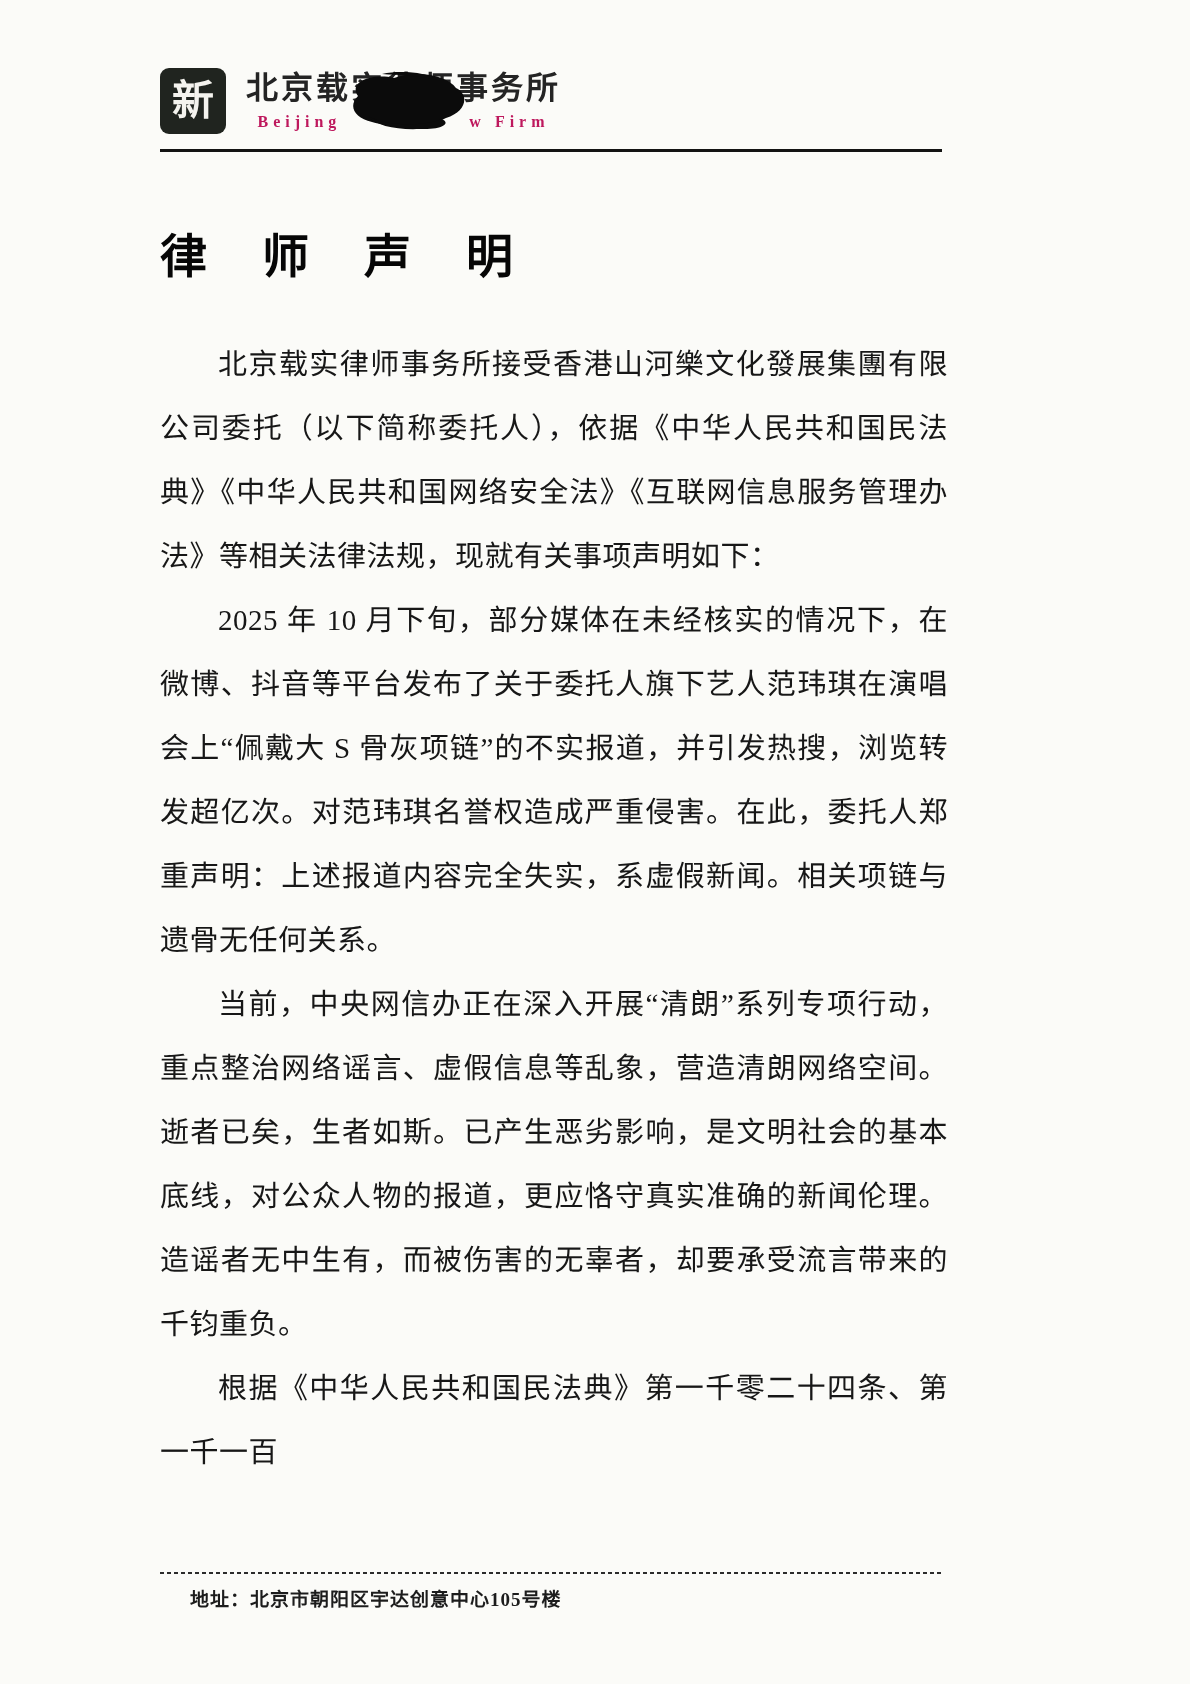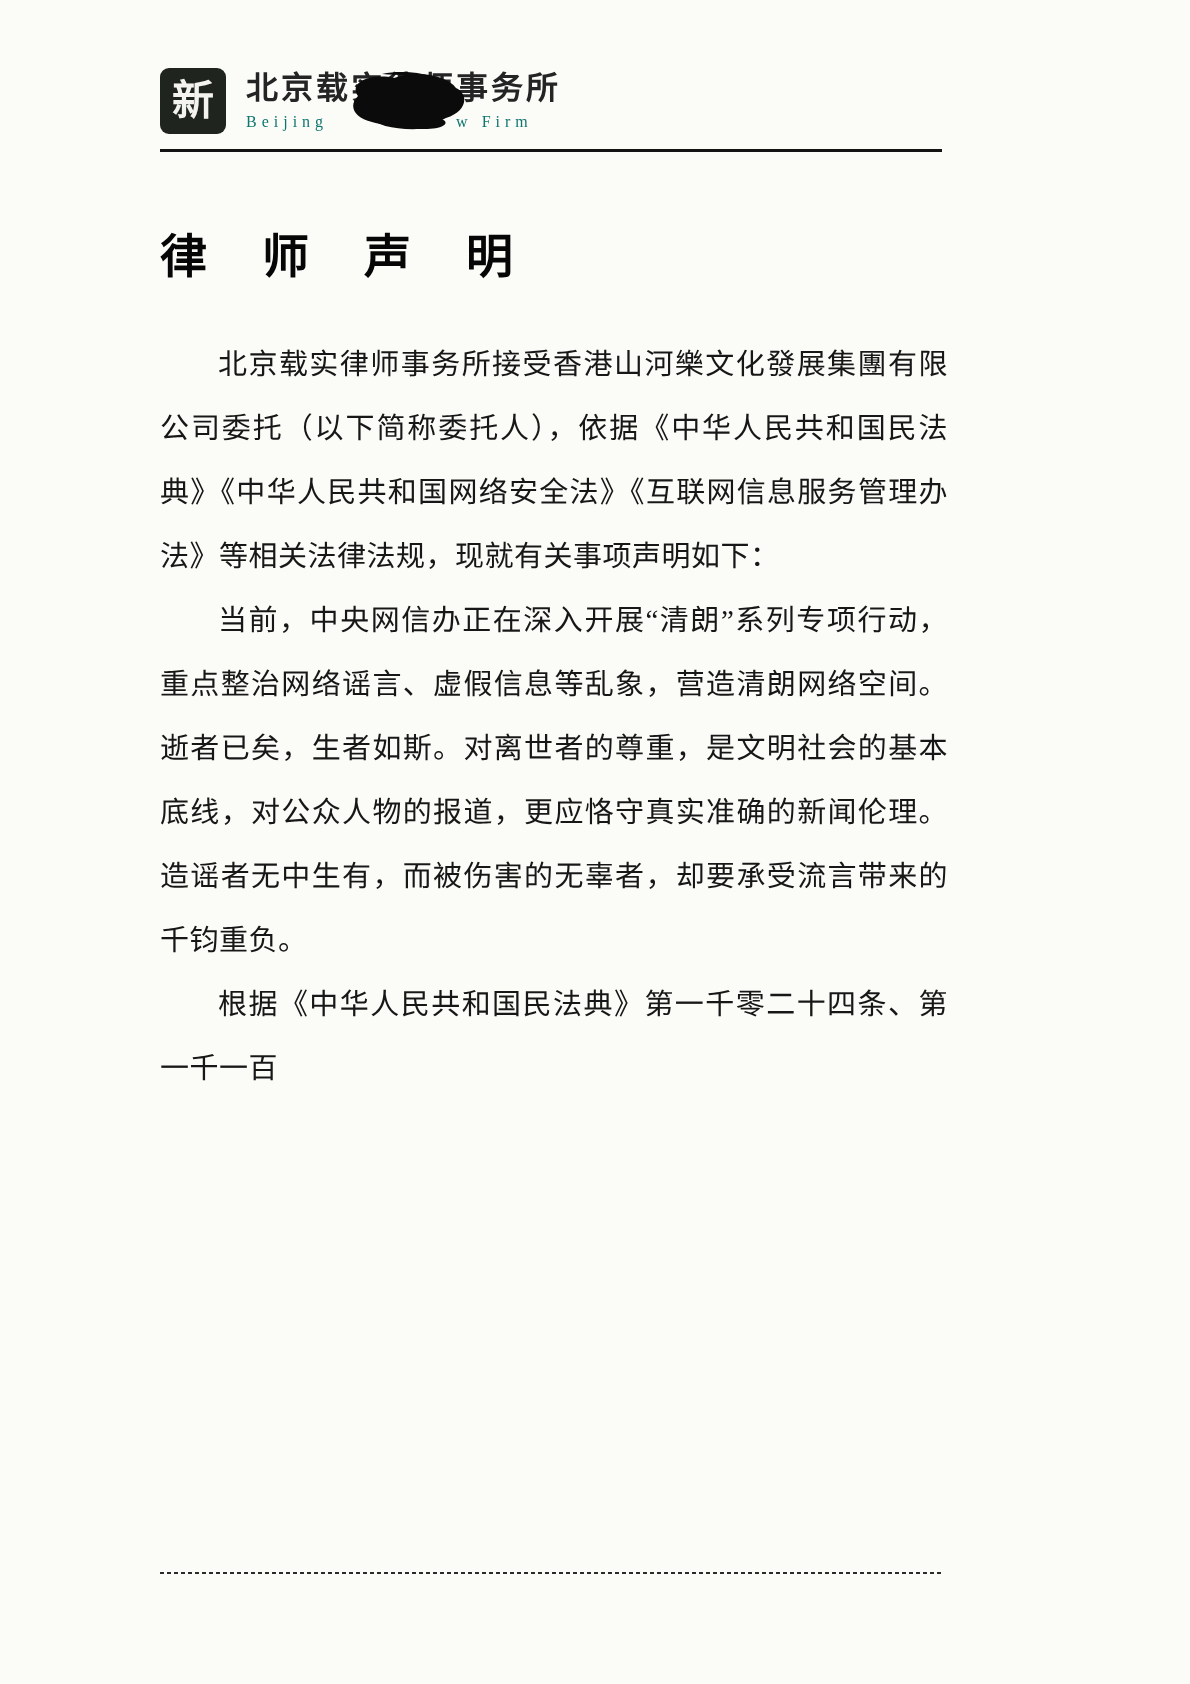--- a/index.html
+++ b/index.html
@@ -52,25 +52,26 @@
   .firm-cn {
     font-size: 32px;
     font-weight: 700;
     letter-spacing: 3px;
     color: #242424;
     line-height: 1.15;
   }
   .firm-en {
     margin-top: 6px;
     font-size: 16px;
-    font-weight: 400;
+    font-weight: 700;
     letter-spacing: 5px;
-    color: #0f766e;
+    color: #be185d;
     font-family: "Liberation Serif", "DejaVu Serif", serif;
     white-space: nowrap;
+    text-align: center;
   }
   .firm-en .en-gap {
     display: inline-block;
     width: 128px;
   }
   .redaction {
     position: absolute;
     left: 96px;
     top: 4px;
     width: 128px;
@@ -160,21 +161,23 @@
       </svg>
     </div>
   </header>
 
   <div class="header-rule"></div>
 
   <h1 class="doc-title">律　师　声　明</h1>
 
   <main class="statement-body">
     <p>北京载实律师事务所接受香港山河樂文化發展集團有限公司委托（以下简称委托人），依据《中华人民共和国民法典》《中华人民共和国网络安全法》《互联网信息服务管理办法》等相关法律法规，现就有关事项声明如下：</p>
-    <p>当前，中央网信办正在深入开展“清朗”系列专项行动，重点整治网络谣言、虚假信息等乱象，营造清朗网络空间。逝者已矣，生者如斯。对离世者的尊重，是文明社会的基本底线，对公众人物的报道，更应恪守真实准确的新闻伦理。造谣者无中生有，而被伤害的无辜者，却要承受流言带来的千钧重负。</p>
+    <p>2025 年 10 月下旬，部分媒体在未经核实的情况下，在微博、抖音等平台发布了关于委托人旗下艺人范玮琪在演唱会上“佩戴大 S 骨灰项链”的不实报道，并引发热搜，浏览转发超亿次。对范玮琪名誉权造成严重侵害。在此，委托人郑重声明：上述报道内容完全失实，系虚假新闻。相关项链与遗骨无任何关系。</p>
+    <p>当前，中央网信办正在深入开展“清朗”系列专项行动，重点整治网络谣言、虚假信息等乱象，营造清朗网络空间。逝者已矣，生者如斯。已产生恶劣影响，是文明社会的基本底线，对公众人物的报道，更应恪守真实准确的新闻伦理。造谣者无中生有，而被伤害的无辜者，却要承受流言带来的千钧重负。</p>
     <p>根据《中华人民共和国民法典》第一千零二十四条、第一千一百</p>
   </main>
 
   <footer class="page-footer">
     <div class="footer-rule"></div>
+    <div class="address-line">地址：北京市朝阳区宇达创意中心105号楼</div>
   </footer>
 
 </div>
 
 </body></html>

